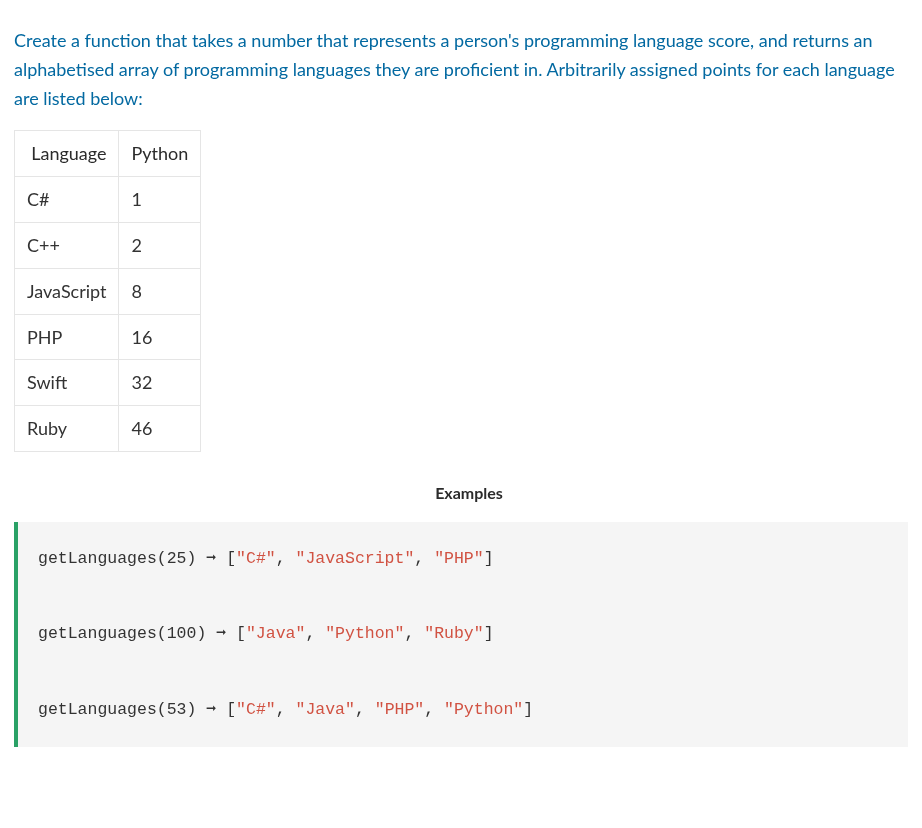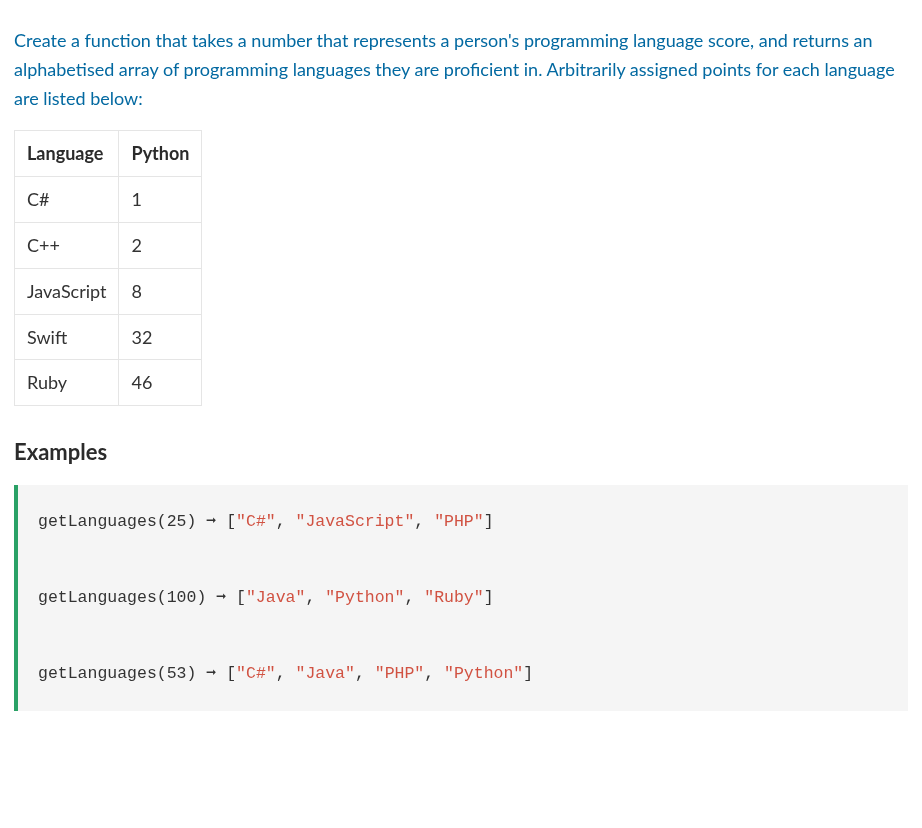--- a/index.html
+++ b/index.html
@@ -27,28 +27,30 @@
   table.points th,
   table.points td {
     border: 1px solid #e5e5e5;
     padding: 8px 12px;
     text-align: left;
     font-size: 18px;
     color: #333333;
     font-weight: 400;
   }
   table.points th {
+    font-weight: 400;
+    color: #2b2b2b;
+    text-align: right;
+  }
+  h3.examples {
+    margin: 24px 0 16px 16px;
+    font-size: 16px;
     font-weight: 700;
     color: #2b2b2b;
-  }
-  h3.examples {
-    margin: 24px 0 16px 0;
-    font-size: 22px;
-    font-weight: 700;
-    color: #2b2b2b;
+    text-align: center;
   }
   pre.code {
     background: #f5f5f5;
     border-left: 4px solid #2aa166;
     padding: 18px 20px;
     margin: 0;
     font-family: "Consolas", "Menlo", "Courier New", monospace;
     font-size: 16.5px;
     line-height: 2.3;
     color: #333333;
@@ -76,20 +78,24 @@
       </tr>
       <tr>
         <td>C++</td>
         <td>2</td>
       </tr>
       <tr>
         <td>JavaScript</td>
         <td>8</td>
       </tr>
       <tr>
+        <td>PHP</td>
+        <td>16</td>
+      </tr>
+      <tr>
         <td>Swift</td>
         <td>32</td>
       </tr>
       <tr>
         <td>Ruby</td>
         <td>46</td>
       </tr>
     </tbody>
 </table>
 

